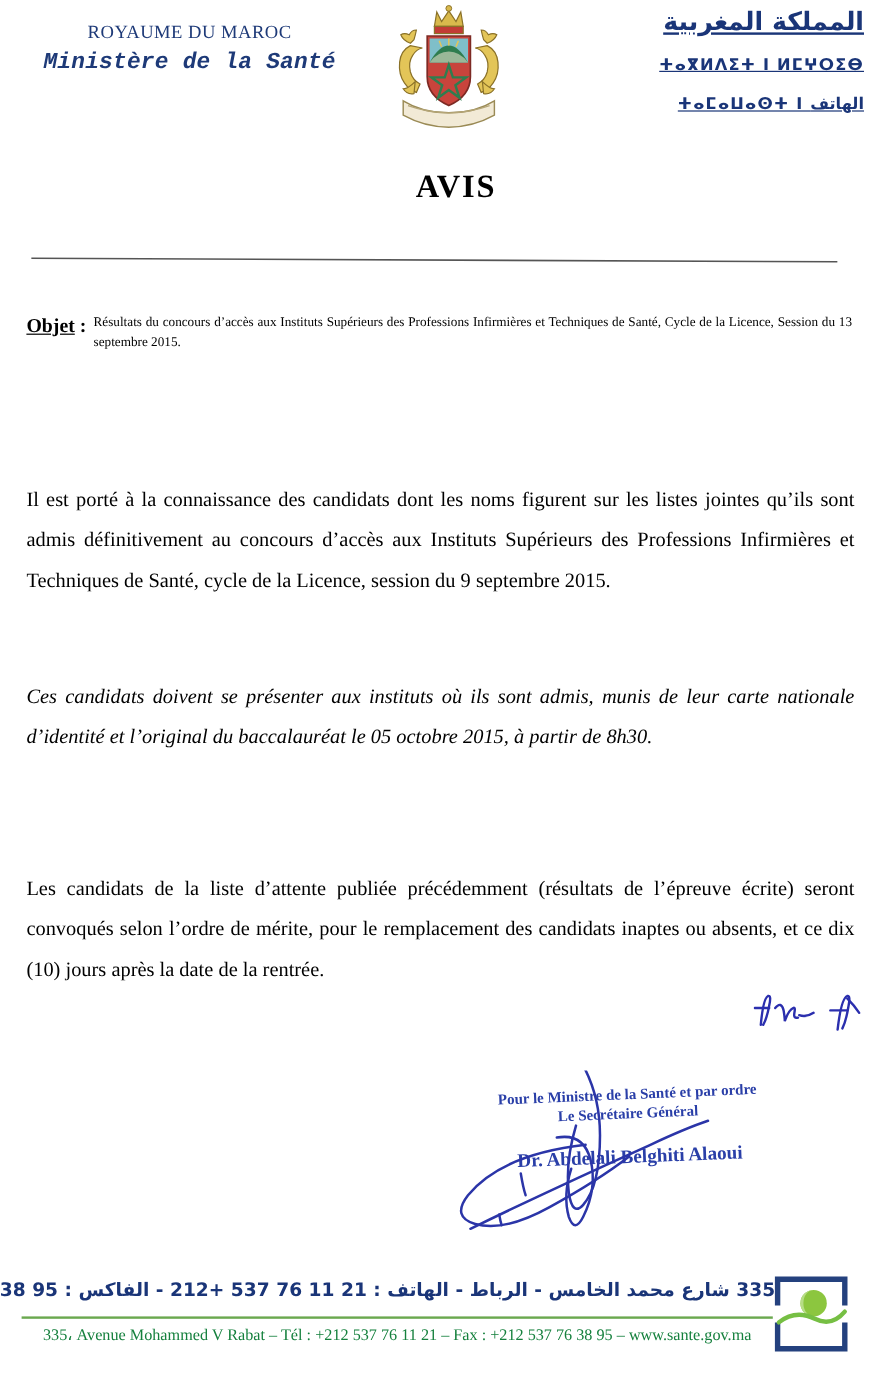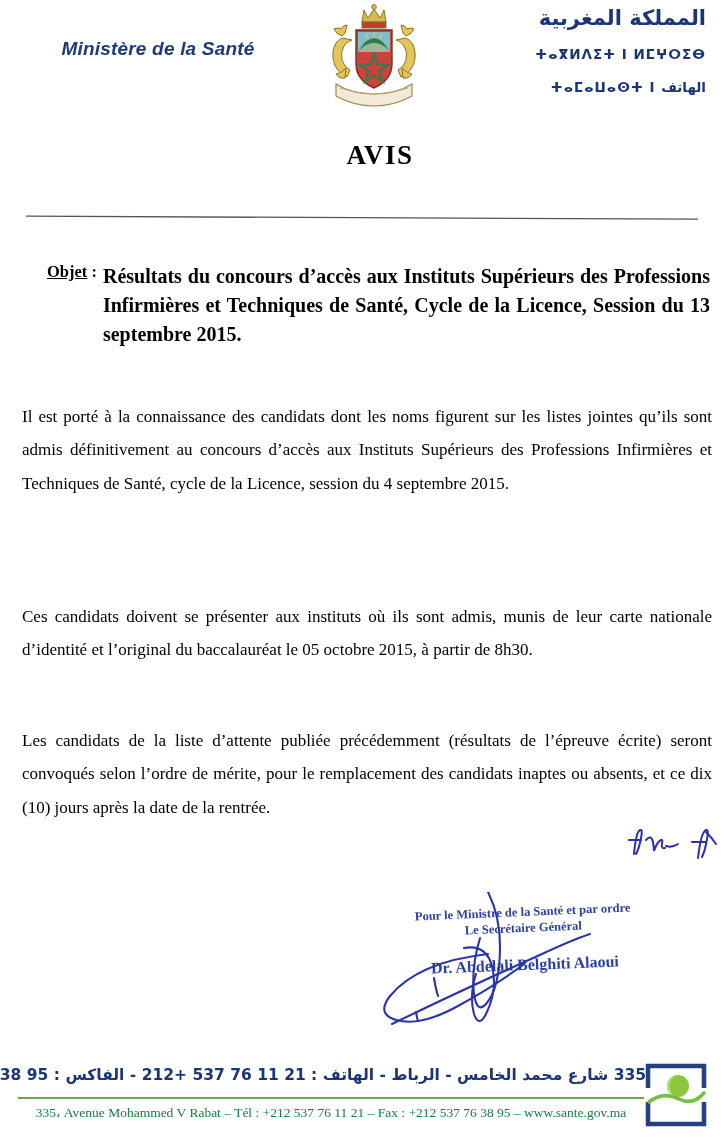--- a/index.html
+++ b/index.html
@@ -25,35 +25,36 @@
     width: 268px; text-align: center;
     color: #1e3a78;
   }
   #royaume {
     font-size: 15.5px; letter-spacing: .4px;
     font-family: "Liberation Serif", serif;
     line-height: 1.25;
   }
   #ministere {
     font-size: 19px; font-style: italic; font-weight: bold;
-    margin-top: 20px; letter-spacing: .2px;
-    font-family: Liberation Sans, sans-serif;
+    margin-top: 4px; letter-spacing: .2px;
+    font-family: Liberation Mono, monospace;
   }
 
   
   #arms-wrap {
     position: absolute; left: 322px; top: 2px;
     width: 104px; height: 108px;
   }
 
   #header-right {
-    position: absolute; right: 22px; top: 6px;
+    position: absolute; right: 8px; top: 6px;
     width: 240px; text-align: right;
     color: #1a3578;
     direction: rtl;
+    text-decoration: underline;
   }
   .ar-line {
     font-size: 21px; font-weight: bold;
     line-height: 1.18;
     font-family: "DejaVu Sans", sans-serif;
   }
   .tif-line {
     font-size: 13.5px; font-weight: bold;
     line-height: 1.45; letter-spacing: 1px;
     font-family: "DejaVu Sans", sans-serif;
@@ -80,39 +81,39 @@
   #objet-block {
     position: absolute; top: 262px; left: 22px;
     width: 688px;
     display: flex; align-items: flex-start;
   }
   #objet-label {
     font-size: 16.5px; font-weight: bold;
     white-space: nowrap; flex: 0 0 auto;
     padding-right: 6px;
   }
-  #objet-label u { text-decoration: underline; margin-left: 25px; }
+  #objet-label u { text-decoration: underline; }
   #objet-text {
-    font-size: 20px; font-weight: bold;
+    font-size: 11px; font-weight: normal;
     text-align: justify; text-align-last: left;
     line-height: 1.45;
     flex: 1 1 auto;
   }
 
   
   .para {
     position: absolute; left: 22px; width: 690px;
     font-size: 17px;
     line-height: 1.97;
     text-align: justify;
     text-align-last: left;
     font-family: "Liberation Serif", serif;
   }
   #para1 { top: 400px; }
-  #para2 { top: 600px; }
+  #para2 { top: 564px; font-style: italic; }
   #para3 { top: 724px; }
 
   
   #paraph {
     position: absolute; left: 628px; top: 824px;
     width: 96px; height: 44px;
     color: #2b2fae;
   }
 
   
@@ -174,20 +175,21 @@
     position: absolute; right: 16px; top: 8px;
     width: 72px; height: 74px;
   }
 </style>
 </head>
 <body>
 
 <div id="header">
 
   <div id="header-left">
+    <div id="royaume">ROYAUME DU MAROC</div>
     <div id="ministere">Ministère de la Santé</div>
   </div>
 
   <div id="arms-wrap">
     <svg viewBox="0 0 104 108" width="104" height="108" aria-hidden="true">
 
       <path d="M14 82 q16 10 38 10 q22 0 38 -10 l0 12 q-18 10 -38 10 q-20 0 -38 -10 z" fill="#f2ead6" stroke="#9a8a55" stroke-width="1.2"></path>
       <path d="M18 86 q34 12 68 0" fill="none" stroke="#b5a678" stroke-width="1"></path>
 
       <g fill="#e3c558" stroke="#8a7128" stroke-width="1">
@@ -239,21 +241,21 @@
   </svg>
 </div>
 
 <div id="objet-block">
   <div id="objet-label">
     <u>Objet</u><span> :</span>
   </div>
   <div id="objet-text">Résultats du concours d’accès aux Instituts Supérieurs des Professions Infirmières et Techniques de Santé, Cycle de la Licence, Session du 13 septembre 2015.</div>
 </div>
 
-<div class="para" id="para1">Il est porté à la connaissance des candidats dont les noms figurent sur les listes jointes qu’ils sont admis définitivement au concours d’accès aux Instituts Supérieurs des Professions Infirmières et Techniques de Santé, cycle de la Licence, session du 4 septembre 2015.</div>
+<div class="para" id="para1">Il est porté à la connaissance des candidats dont les noms figurent sur les listes jointes qu’ils sont admis définitivement au concours d’accès aux Instituts Supérieurs des Professions Infirmières et Techniques de Santé, cycle de la Licence, session du 9 septembre 2015.</div>
 <div class="para" id="para2">Ces candidats doivent se présenter aux instituts où ils sont admis, munis de leur carte nationale d’identité et l’original du baccalauréat le 05 octobre 2015, à partir de 8h30.</div>
 <div class="para" id="para3">Les candidats de la liste d’attente publiée précédemment (résultats de l’épreuve écrite) seront convoqués selon l’ordre de mérite, pour le remplacement des candidats inaptes ou absents, et ce dix (10) jours après la date de la rentrée.</div>
 
 <div id="paraph">
   <svg width="96" height="44" viewBox="0 0 96 44" aria-hidden="true">
     <g fill="none" stroke="#2b2fae" stroke-width="2" stroke-linecap="round">
       <path d="M6 30 q2 -22 6 -24 q3 -1 1 8 q-2 11 -5 16"></path>
       <path d="M1 16 h12"></path>
       <path d="M18 16 q5 -6 7 2 q1 6 1 9 q3 -9 7 -11 q2 -1 1 4 q-1 5 3 4"></path>
       <path d="M38 22 q6 2 12 -2"></path>

